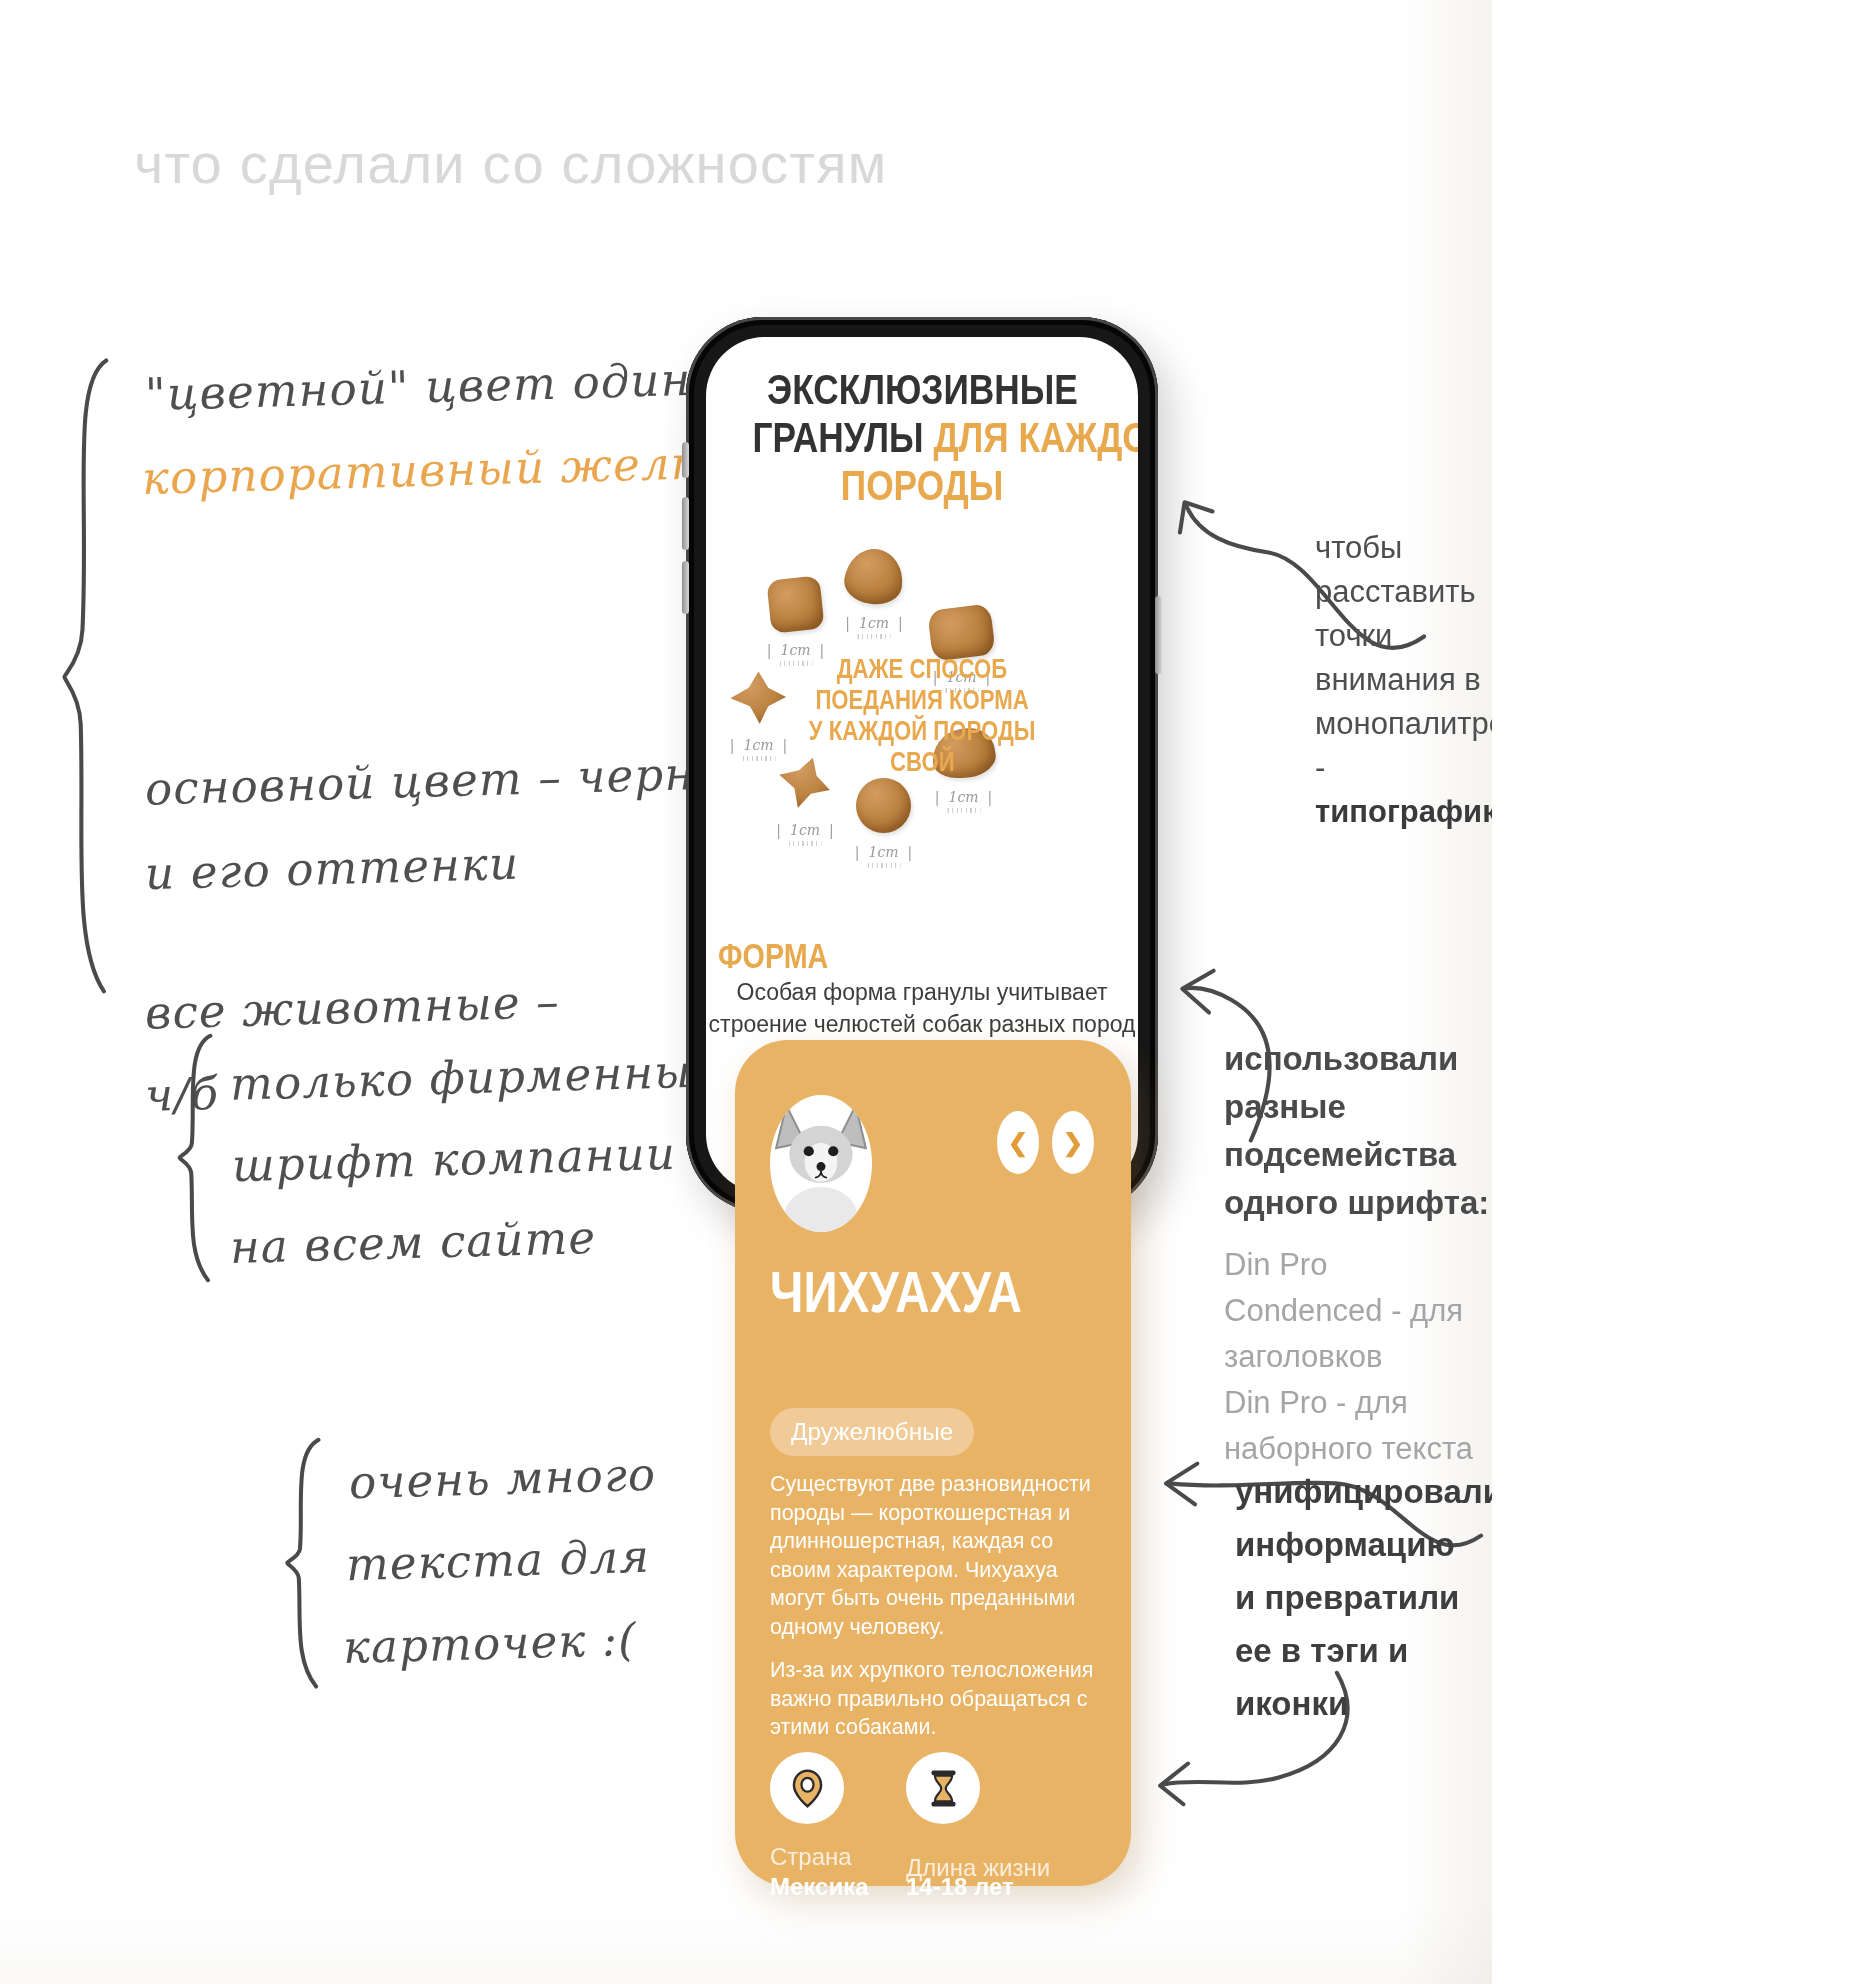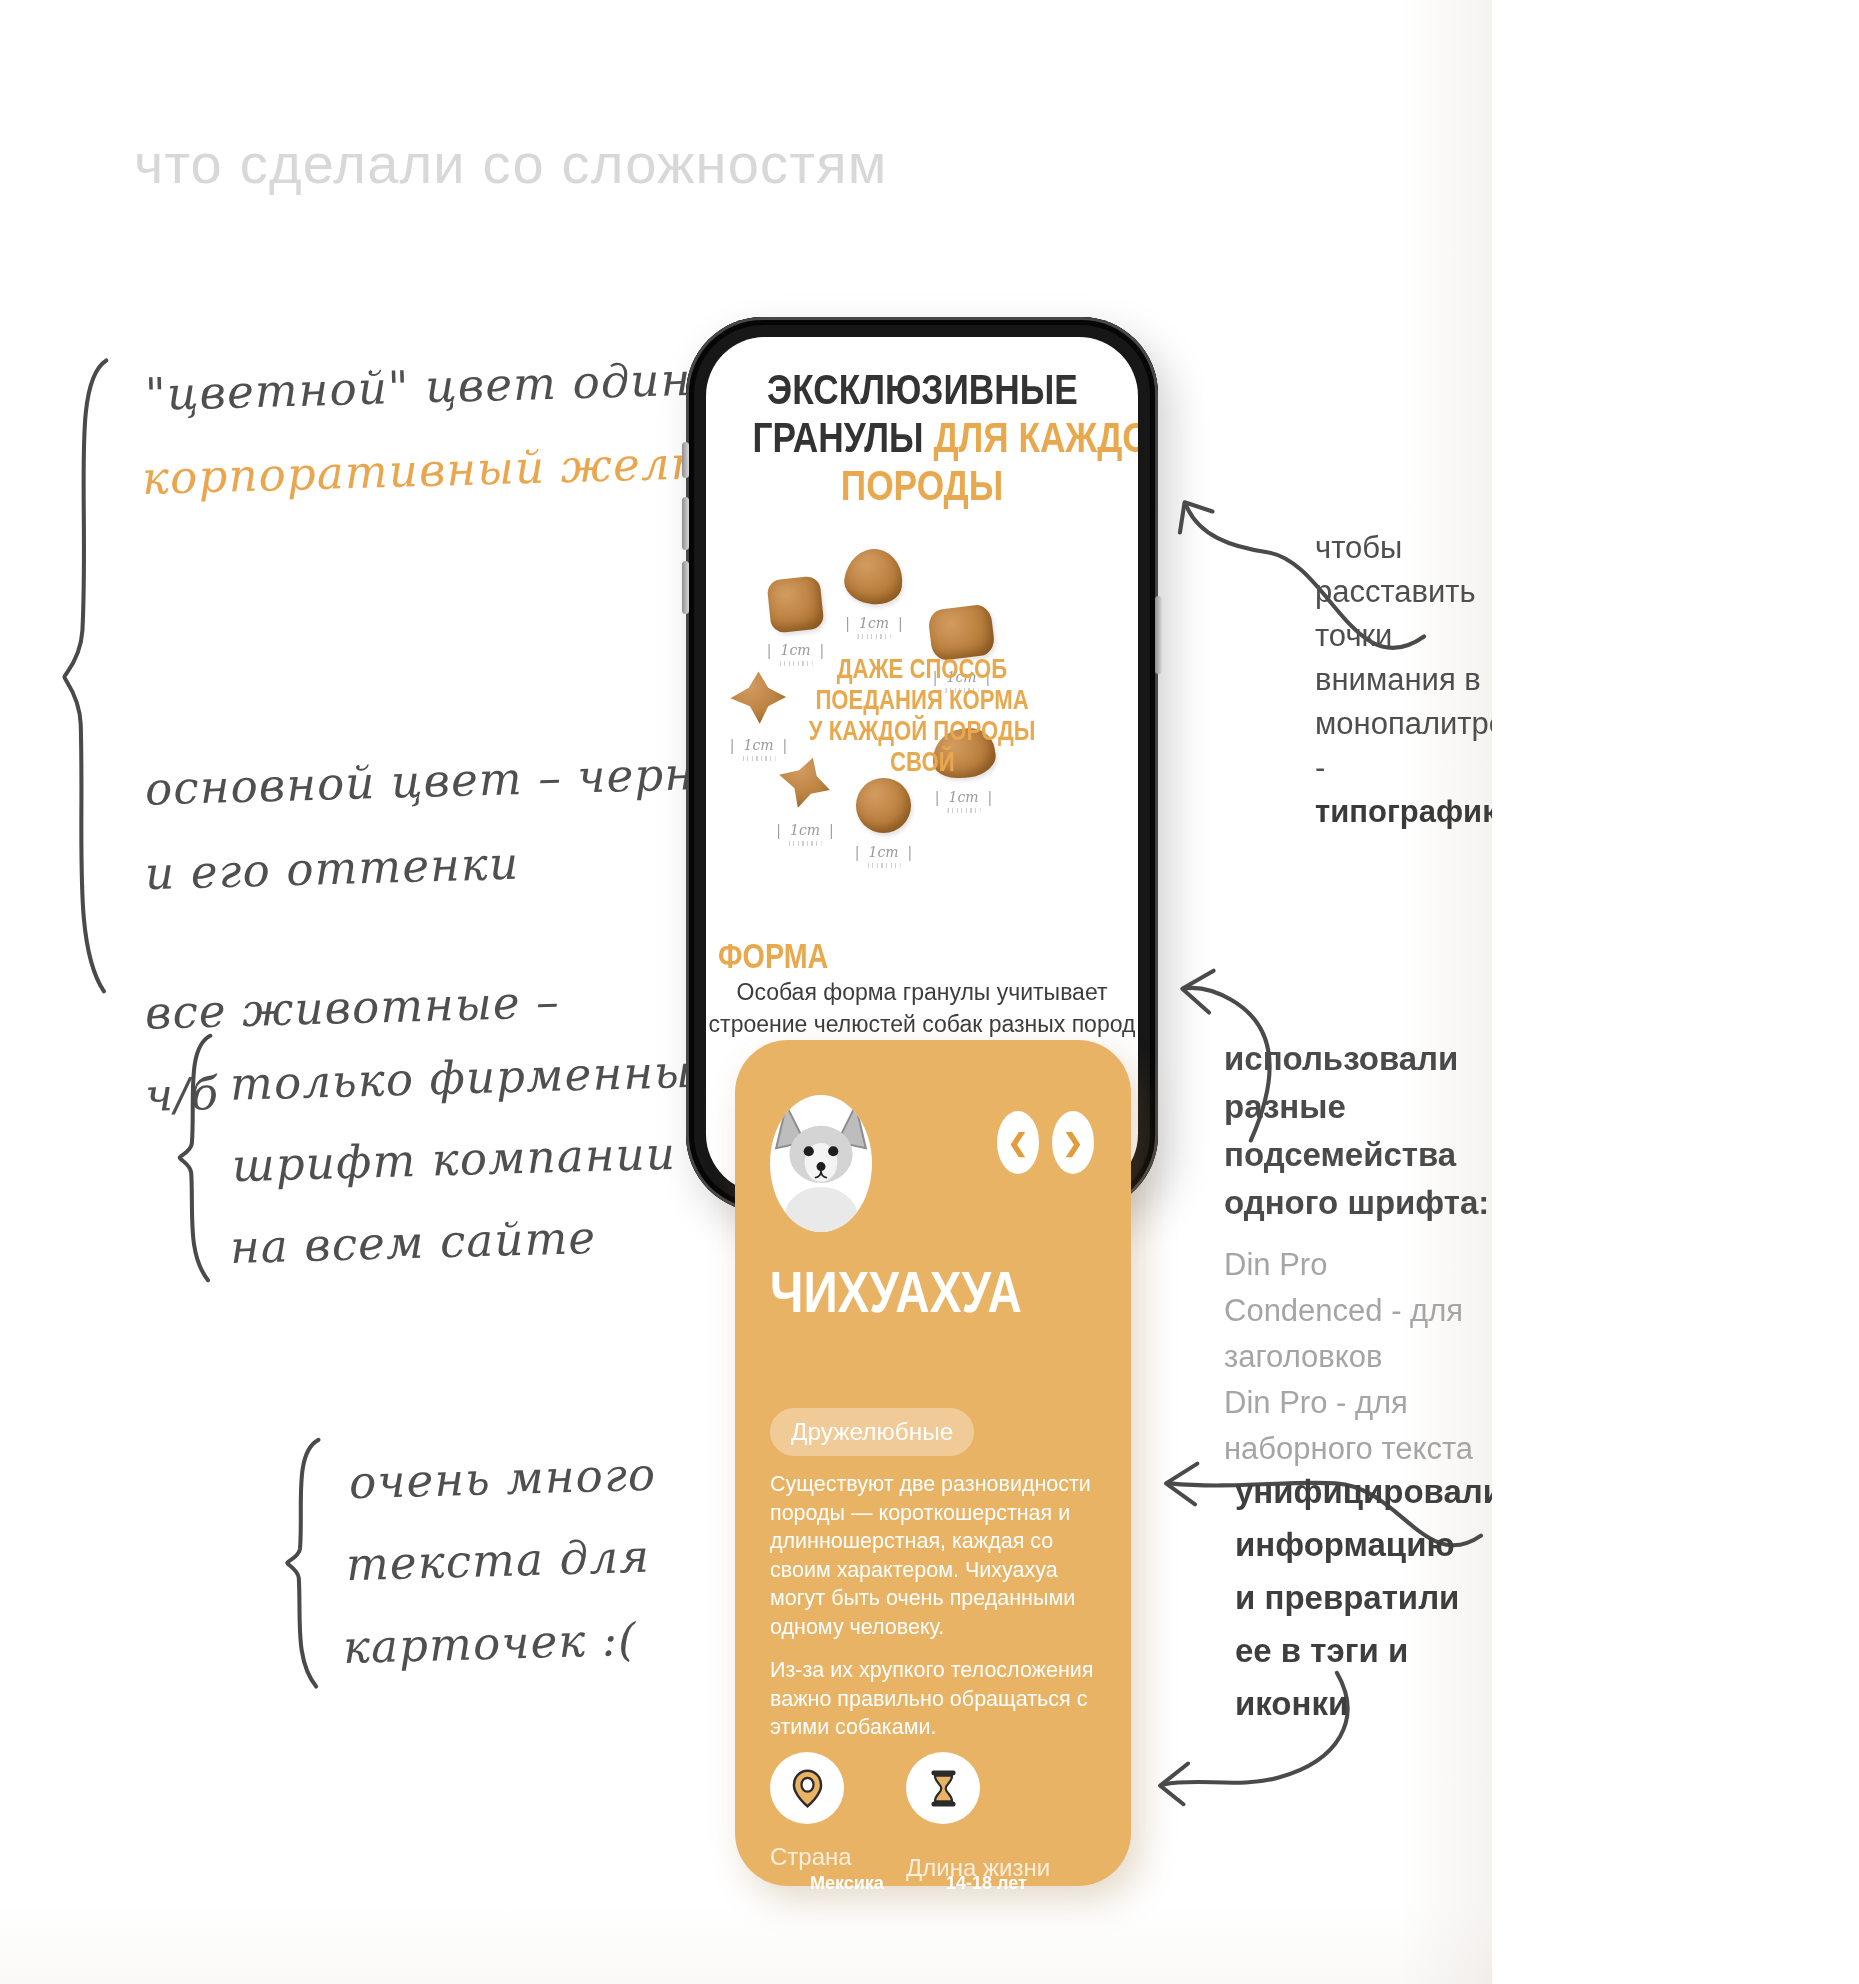--- a/index.html
+++ b/index.html
@@ -75,21 +75,21 @@
         color:#ffffff;}
   .tag-row{position:absolute;left:35px;display:flex;gap:11.6px;}
   .tag{background:rgba(255,255,255,0.32);color:#ffffff;font-size:24.4px;
         padding:10px 21px;border-radius:28px;white-space:nowrap;cursor:pointer;}
   .card-body{position:absolute;left:35px;top:430px;width:332px;color:#ffffff;
         font-size:21.5px;line-height:28.5px;}
   .card-body p{margin:0 0 15px 0;}
   .fact-circle{position:absolute;width:74px;height:72px;background:#ffffff;border-radius:50%;
         display:flex;align-items:center;justify-content:center;}
   .fact-label{position:absolute;font-size:24px;color:rgba(255,255,255,0.78);}
-  .fact-value{position:absolute;font-size:18px;font-weight:bold;color:#ffffff;margin-left:40px;}
+  .fact-value{position:absolute;font-size:24px;font-weight:bold;color:#ffffff;}
 
   
   .rtext{position:absolute;color:#4e4e4e;font-size:31px;line-height:44px;}
   .rtext .b{font-weight:bold;color:#3a3a3a;}
   .rtext2{position:absolute;font-weight:bold;color:#4a4a4a;font-size:33px;line-height:48px;}
   .font-lines{margin-top:15px;font-weight:normal;color:#a5a5a5;font-size:31px;line-height:46px;}
   .rtext3{position:absolute;font-weight:bold;color:#3e3e3e;font-size:33px;line-height:53px;}
 </style>
 </head>
 <body>

